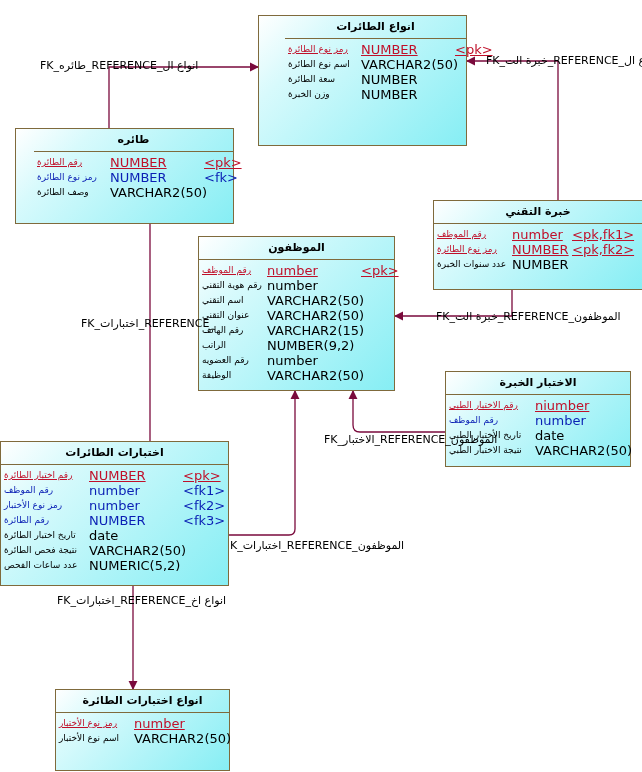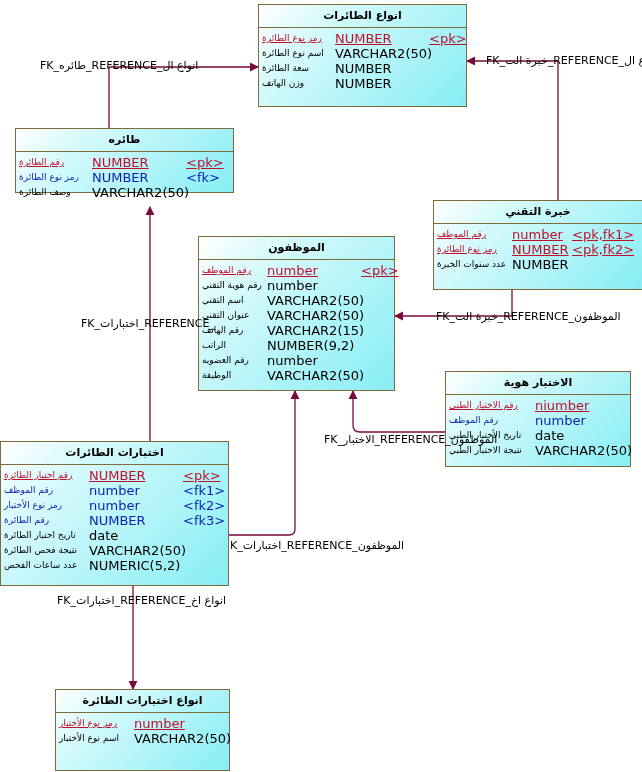--- a/index.html
+++ b/index.html
@@ -50,44 +50,44 @@
 </svg>
 
 <div class="label" style="left:40px;top:60px;">FK_طائره_REFERENCE_انواع ال</div>
 <div class="label" style="left:486px;top:55px;">FK_خبرة الت_REFERENCE_انواع ال</div>
 <div class="label" style="left:436px;top:311px;">FK_خبرة الت_REFERENCE_الموظفون</div>
 <div class="label" style="left:81px;top:318px;">FK_اختبارات_REFERENCE_</div>
 <div class="label" style="left:280px;top:434px;margin-left:44px;">FK_الاختبار_REFERENCE_الموظفون</div>
 <div class="label" style="left:230px;top:540px;">K_اختبارات_REFERENCE_الموظفون</div>
 <div class="label" style="left:57px;top:595px;">FK_اختبارات_REFERENCE_انواع اخ</div>
 
-<div class="entity" style="left:258px;top:4px;width:209px;height:103px;">
+<div class="entity" style="left:258px;top:15px;width:209px;height:131px;padding-left:26px;">
   <div class="entity-title">انواع الطائرات</div>
   <div class="rows">
       <div class="row pk">
         <span class="col-name">رمز نوع الطائرة</span>
         <span class="col-type" style="left: 76px;">NUMBER</span>
         <span class="col-key" style="left: 170px;">&lt;pk&gt;</span>
       </div>
       <div class="row plain">
         <span class="col-name">اسم نوع الطائرة</span>
         <span class="col-type" style="left: 76px;">VARCHAR2(50)</span>
       </div>
       <div class="row plain">
         <span class="col-name">سعة الطائرة</span>
         <span class="col-type" style="left: 76px;">NUMBER</span>
       </div>
       <div class="row plain">
-        <span class="col-name">وزن الهاتف</span>
-        <span class="col-type" style="left: 76px;">NUMBER</span>
-      </div>
-    </div>
-</div>
-
-<div class="entity" style="left:15px;top:128px;width:219px;height:65px;">
+        <span class="col-name">وزن الخبرة</span>
+        <span class="col-type" style="left: 76px;">NUMBER</span>
+      </div>
+    </div>
+</div>
+
+<div class="entity" style="left:15px;top:128px;width:219px;height:96px;padding-left:18px;">
   <div class="entity-title">طائره</div>
   <div class="rows">
       <div class="row pk">
         <span class="col-name">رقم الطائرة</span>
         <span class="col-type" style="left: 76px;">NUMBER</span>
         <span class="col-key" style="left: 170px;">&lt;pk&gt;</span>
       </div>
       <div class="row fk">
         <span class="col-name">رمز نوع الطائرة</span>
         <span class="col-type" style="left: 76px;">NUMBER</span>
@@ -153,21 +153,21 @@
         <span class="col-type" style="left: 68px;">number</span>
       </div>
       <div class="row plain">
         <span class="col-name">الوظيفة</span>
         <span class="col-type" style="left: 68px;">VARCHAR2(50)</span>
       </div>
     </div>
 </div>
 
 <div class="entity" style="left:445px;top:371px;width:186px;height:96px;">
-  <div class="entity-title">الاختبار هوية</div>
+  <div class="entity-title">الاختبار الخبرة</div>
   <div class="rows">
       <div class="row pk">
         <span class="col-name">رقم الاختبار الطبي</span>
         <span class="col-type" style="left: 89px;">niumber</span>
       </div>
       <div class="row fk">
         <span class="col-name">رقم الموظف</span>
         <span class="col-type" style="left: 89px;">number</span>
       </div>
       <div class="row plain">

